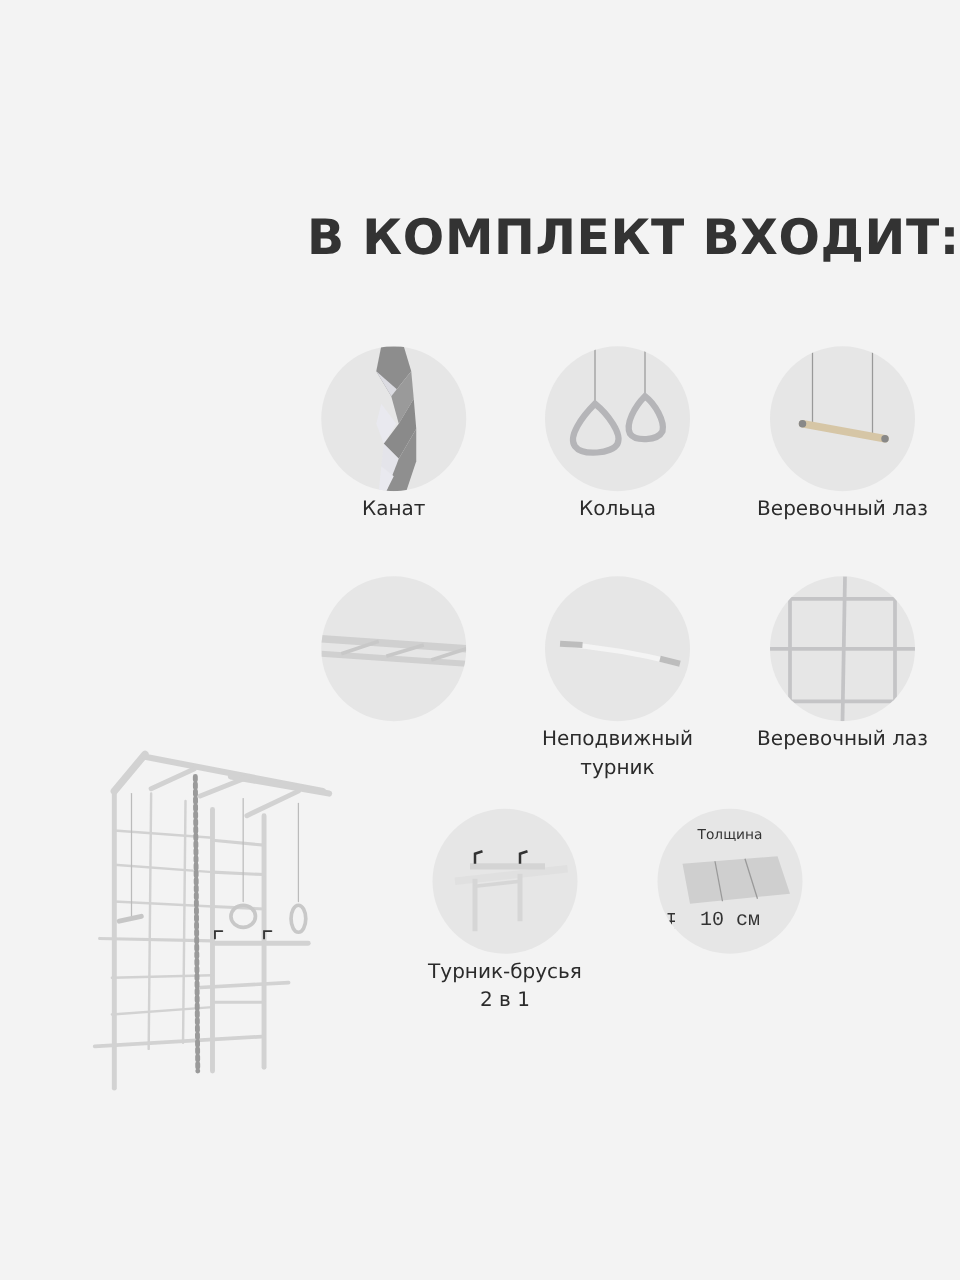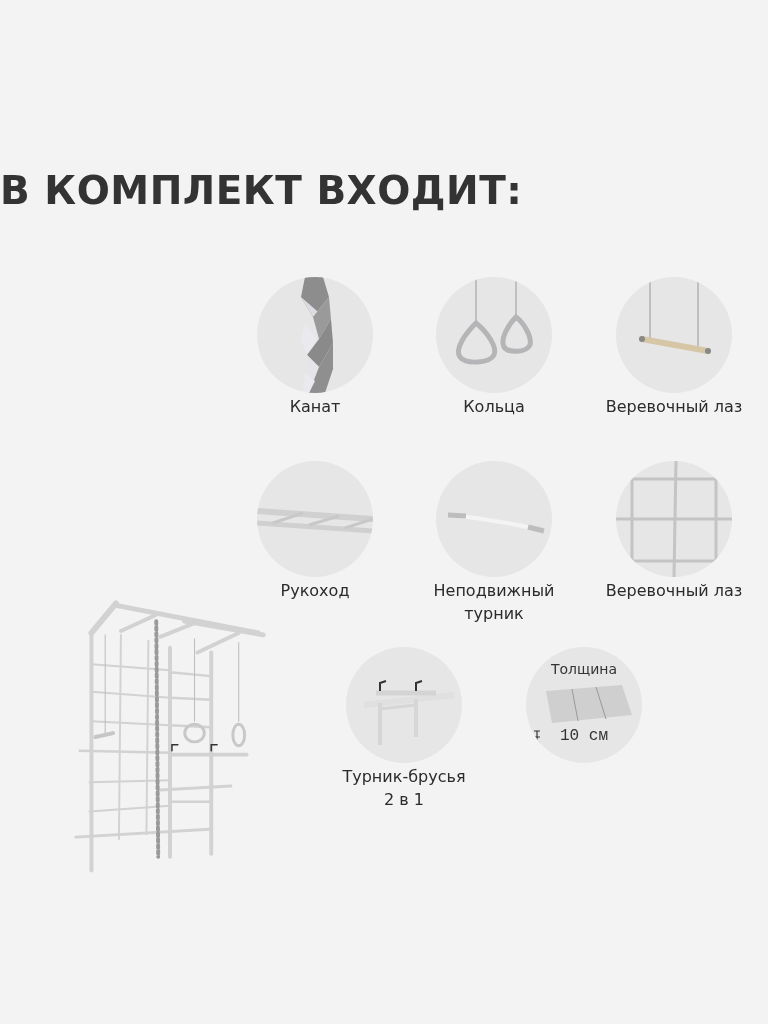--- a/index.html
+++ b/index.html
@@ -4,37 +4,37 @@
 <style>
   html, body { margin: 0; padding: 0; }
   body {
     width: 768px; height: 1024px; background: #f3f3f3;
     position: relative; overflow: hidden;
     font-family: "Liberation Sans", "DejaVu Sans", sans-serif;
     color: #2b2b2b;
   }
   .title {
     position: absolute; left: 0; top: 168px; width: 768px;
-    text-align: left; font-family: "DejaVu Sans", sans-serif;
+    text-align: right; font-family: "DejaVu Sans", sans-serif;
     font-weight: bold; font-size: 39px; letter-spacing: 0.5px; color: #333;
   }
   .item { position: absolute; width: 180px; text-align: center; }
   .circle {
     width: 116px; height: 116px; border-radius: 50%;
     background: #e6e6e6; margin: 0 auto; position: relative; overflow: hidden;
   }
   .circle svg { position: absolute; left: 0; top: 0; width: 116px; height: 116px; }
   .label {
     font-size: 16px; line-height: 23px; color: #2b2b2b; margin-top: 2px;
     font-family: "DejaVu Sans", sans-serif;
   }
   .label span { display: block; }
   .mat-top {
     position: absolute; top: 14px; left: 0; width: 116px; text-align: center;
-    font-size: 14px; color: #333; font-family: "DejaVu Sans", sans-serif;
+    font-size: 11px; color: #333; font-family: "DejaVu Sans", sans-serif;
   }
   .mat-bottom {
     position: absolute; top: 80px; left: 0; width: 116px; text-align: center;
     font-size: 16px; color: #333; font-family: Liberation Mono, monospace;
   }
   .wall { position: absolute; left: 62px; top: 592px; width: 216px; height: 288px; }
 </style>
 </head>
 <body>
 
@@ -92,23 +92,20 @@
 <div class="item" style="left:225px; top:461px;">
   <div class="circle">
     <svg viewBox="0 0 116 116">
       <line x1="0" y1="50" x2="116" y2="58" stroke="#d0d0d0" stroke-width="6"></line>
       <line x1="0" y1="62" x2="116" y2="70" stroke="#d0d0d0" stroke-width="5"></line>
       <line x1="16" y1="62" x2="46" y2="52" stroke="#c8c8c8" stroke-width="3"></line>
       <line x1="52" y1="64" x2="82" y2="55" stroke="#c8c8c8" stroke-width="3"></line>
       <line x1="88" y1="67" x2="116" y2="58" stroke="#c8c8c8" stroke-width="3"></line>
     </svg>
   </div>
-  <div class="label">
-      <span>Рукоход</span>
-    </div>
 </div>
 
 <div class="item" style="left:404px; top:461px;">
   <div class="circle">
     <svg viewBox="0 0 116 116">
       <path d="M12 54 Q60 58 108 70" stroke="#f4f4f4" stroke-width="4" fill="none"></path>
       <line x1="12" y1="54" x2="30" y2="55" stroke="#bdbdbd" stroke-width="5"></line>
       <line x1="92" y1="66" x2="108" y2="70" stroke="#bdbdbd" stroke-width="5"></line>
     </svg>
   </div>

